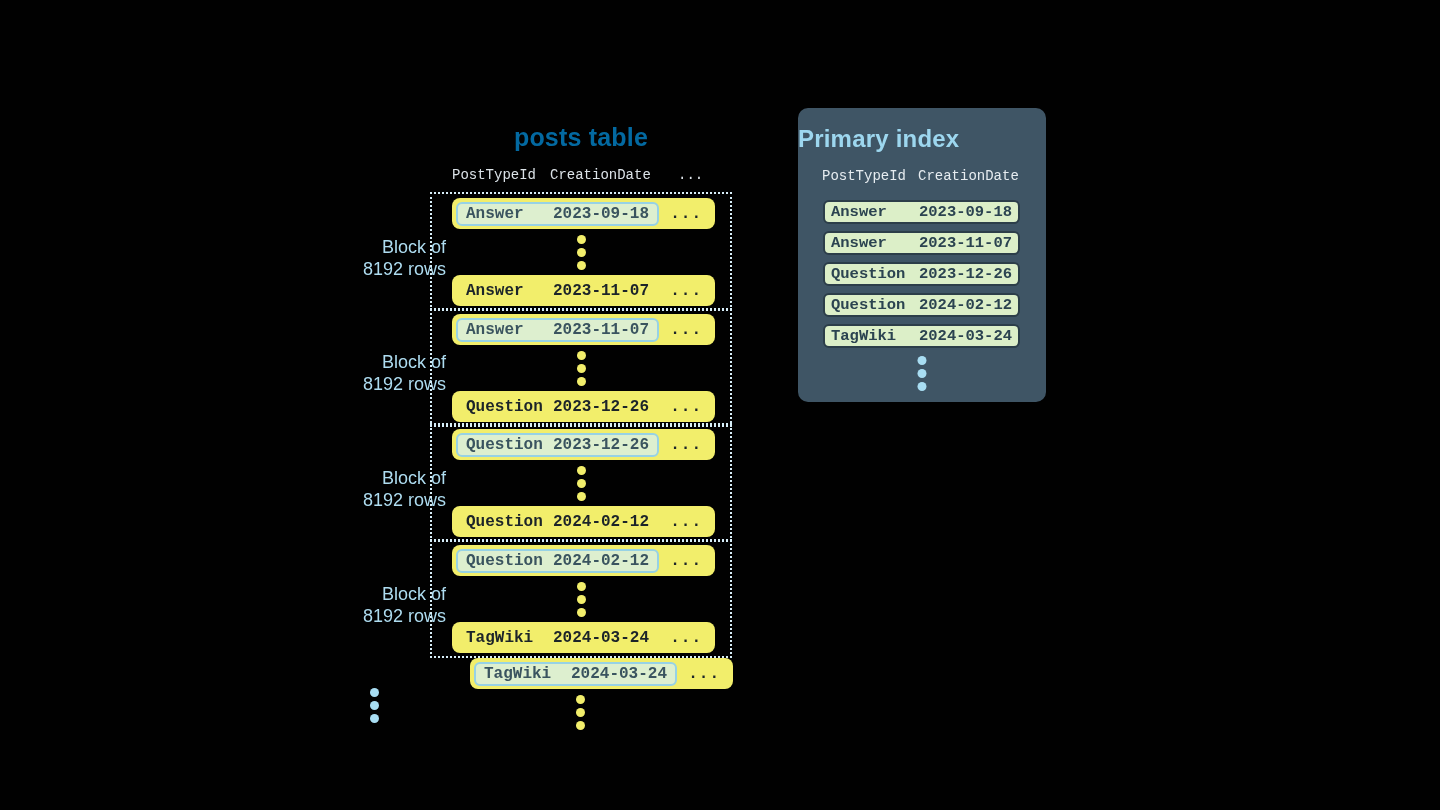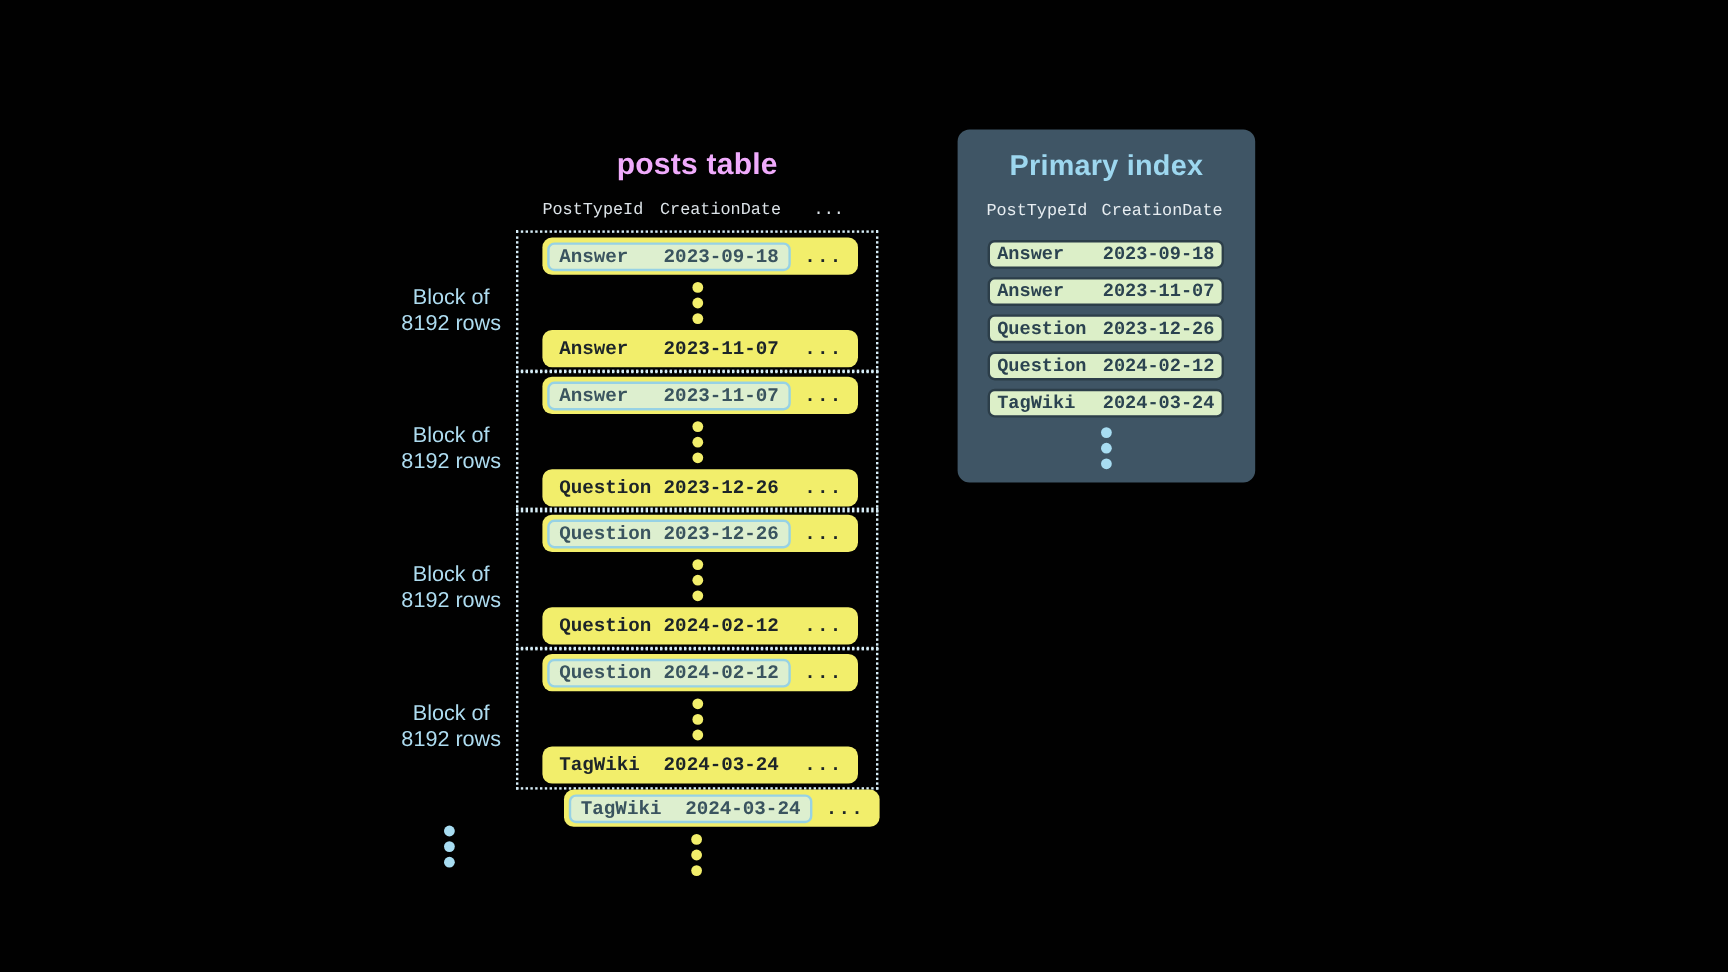--- a/index.html
+++ b/index.html
@@ -2,21 +2,21 @@
 <html><head>
 <meta charset="utf-8">
 <style>
   html,body{margin:0;padding:0;background:#010101;}
   #stage{position:relative;width:1440px;height:810px;background:#010101;overflow:hidden;
          font-family:"Liberation Sans",sans-serif;}
   .mono{font-family:Liberation Mono, monospace;}
 
   
   .posts-title{position:absolute;left:431px;top:123px;width:300px;text-align:center;
-               color:#f0abfc;font-size:25px;font-weight:600;letter-spacing:.2px;}
+               color:#0369a1;font-size:25px;font-weight:600;letter-spacing:.2px;}
   .posts-headers{position:absolute;left:450px;top:167px;width:300px;height:18px;
                  color:#dce3e8;font-size:14px;}
   .posts-headers span{position:absolute;top:0;}
   .ph-1{left:2px;}  .ph-2{left:100px;}  .ph-3{left:228px;}
 
   .block{position:absolute;left:430px;width:298px;height:108px;
          border:2px dotted #d6edf7;display:flex;flex-direction:column;
          justify-content:space-between;align-items:flex-start;padding:4px 0 3px 0;}
   .b1{top:192px;} .b2{top:308px;} .b3{top:423px;} .b4{top:539px;}
 
@@ -25,37 +25,37 @@
         color:#1c2429;font-size:16px;font-weight:700;}
   .prow .cells{display:flex;align-items:center;margin-left:4px;
                border:2px solid transparent;border-radius:6px;padding:1px 8px;}
   .prow .cells.hl{background:#ddefcf;border-color:#97d2e5;color:#3a545f;}
   .prow .type{display:inline-block;width:87px;}
   .prow .date{display:inline-block;}
   .prow .more{margin-left:auto;padding-right:13px;letter-spacing:1px;}
 
   .overflow-row{position:absolute;left:450px;top:658px;}
 
-  .block-label{position:absolute;left:306px;width:140px;text-align:center;
+  .block-label{position:absolute;left:306px;width:140px;text-align:right;
                color:#aedcf0;font-size:18px;line-height:21.5px;font-weight:500;}
   .bl-1{top:237px;} .bl-2{top:352px;} .bl-3{top:468px;} .bl-4{top:584px;}
 
   
   .vdots{display:flex;flex-direction:column;gap:4px;align-items:center;}
   .vdots i{display:block;width:9px;height:9px;border-radius:50%;}
   .vdots.yellow i{background:#f2ee6b;}
   .vdots.blue i{background:#a8ddf2;}
   .vdots.center{align-self:center;}
   .dots-bottom-rows{position:absolute;left:576px;top:695px;}
   .dots-bottom-left{position:absolute;left:370px;top:688px;}
 
   
   .panel{position:absolute;left:798px;top:108px;width:248px;height:294px;
          background:#3f5565;border-radius:10px;}
-  .panel-title{position:absolute;top:17px;left:0;width:100%;text-align:center;
+  .panel-title{position:absolute;top:17px;left:0;width:100%;
                color:#9dd7ef;font-size:24px;font-weight:600;letter-spacing:.2px;}
   .panel-headers{position:absolute;top:60px;left:0;width:100%;height:18px;
                  color:#e7edf1;font-size:14px;}
   .panel-headers span{position:absolute;top:0;}
   .ih-1{left:24px;} .ih-2{left:120px;}
   .idx-rows{position:absolute;left:25px;top:92px;display:flex;flex-direction:column;gap:7px;}
   .idx-row{box-sizing:border-box;width:197px;height:24px;background:#dcefc8;
            border:2px solid #2c3e49;border-radius:6px;display:flex;align-items:center;
            padding:0 6px;color:#2b4350;font-size:15.5px;font-weight:700;}
   .idx-row .type{display:inline-block;width:86px;}

